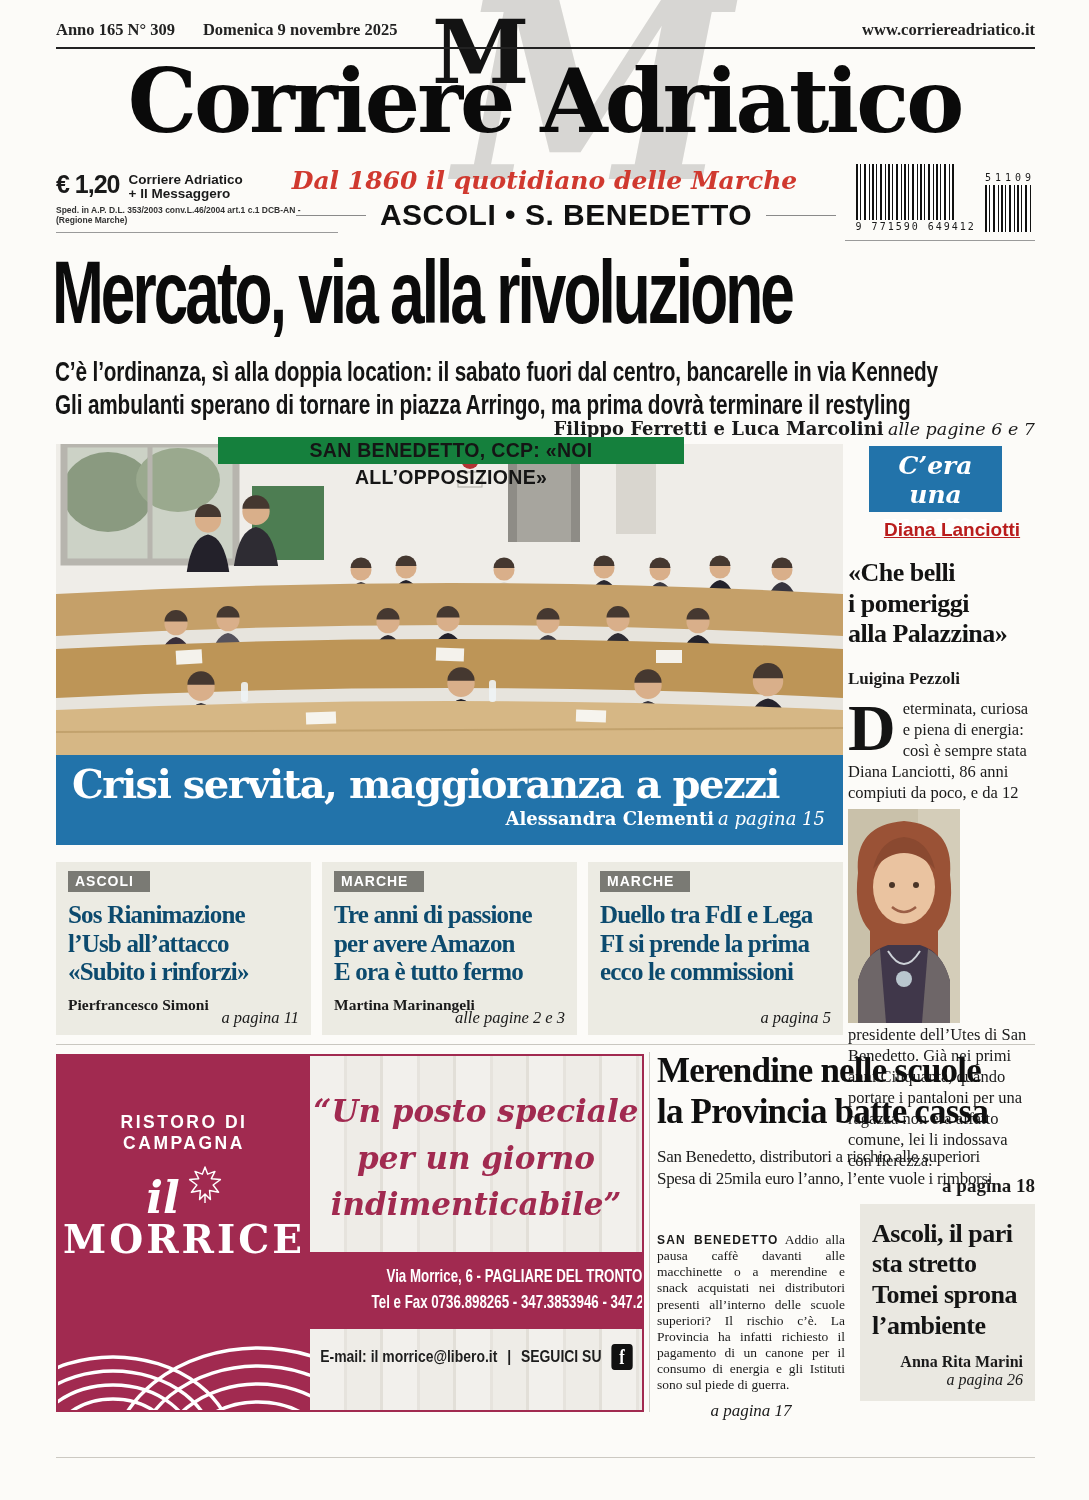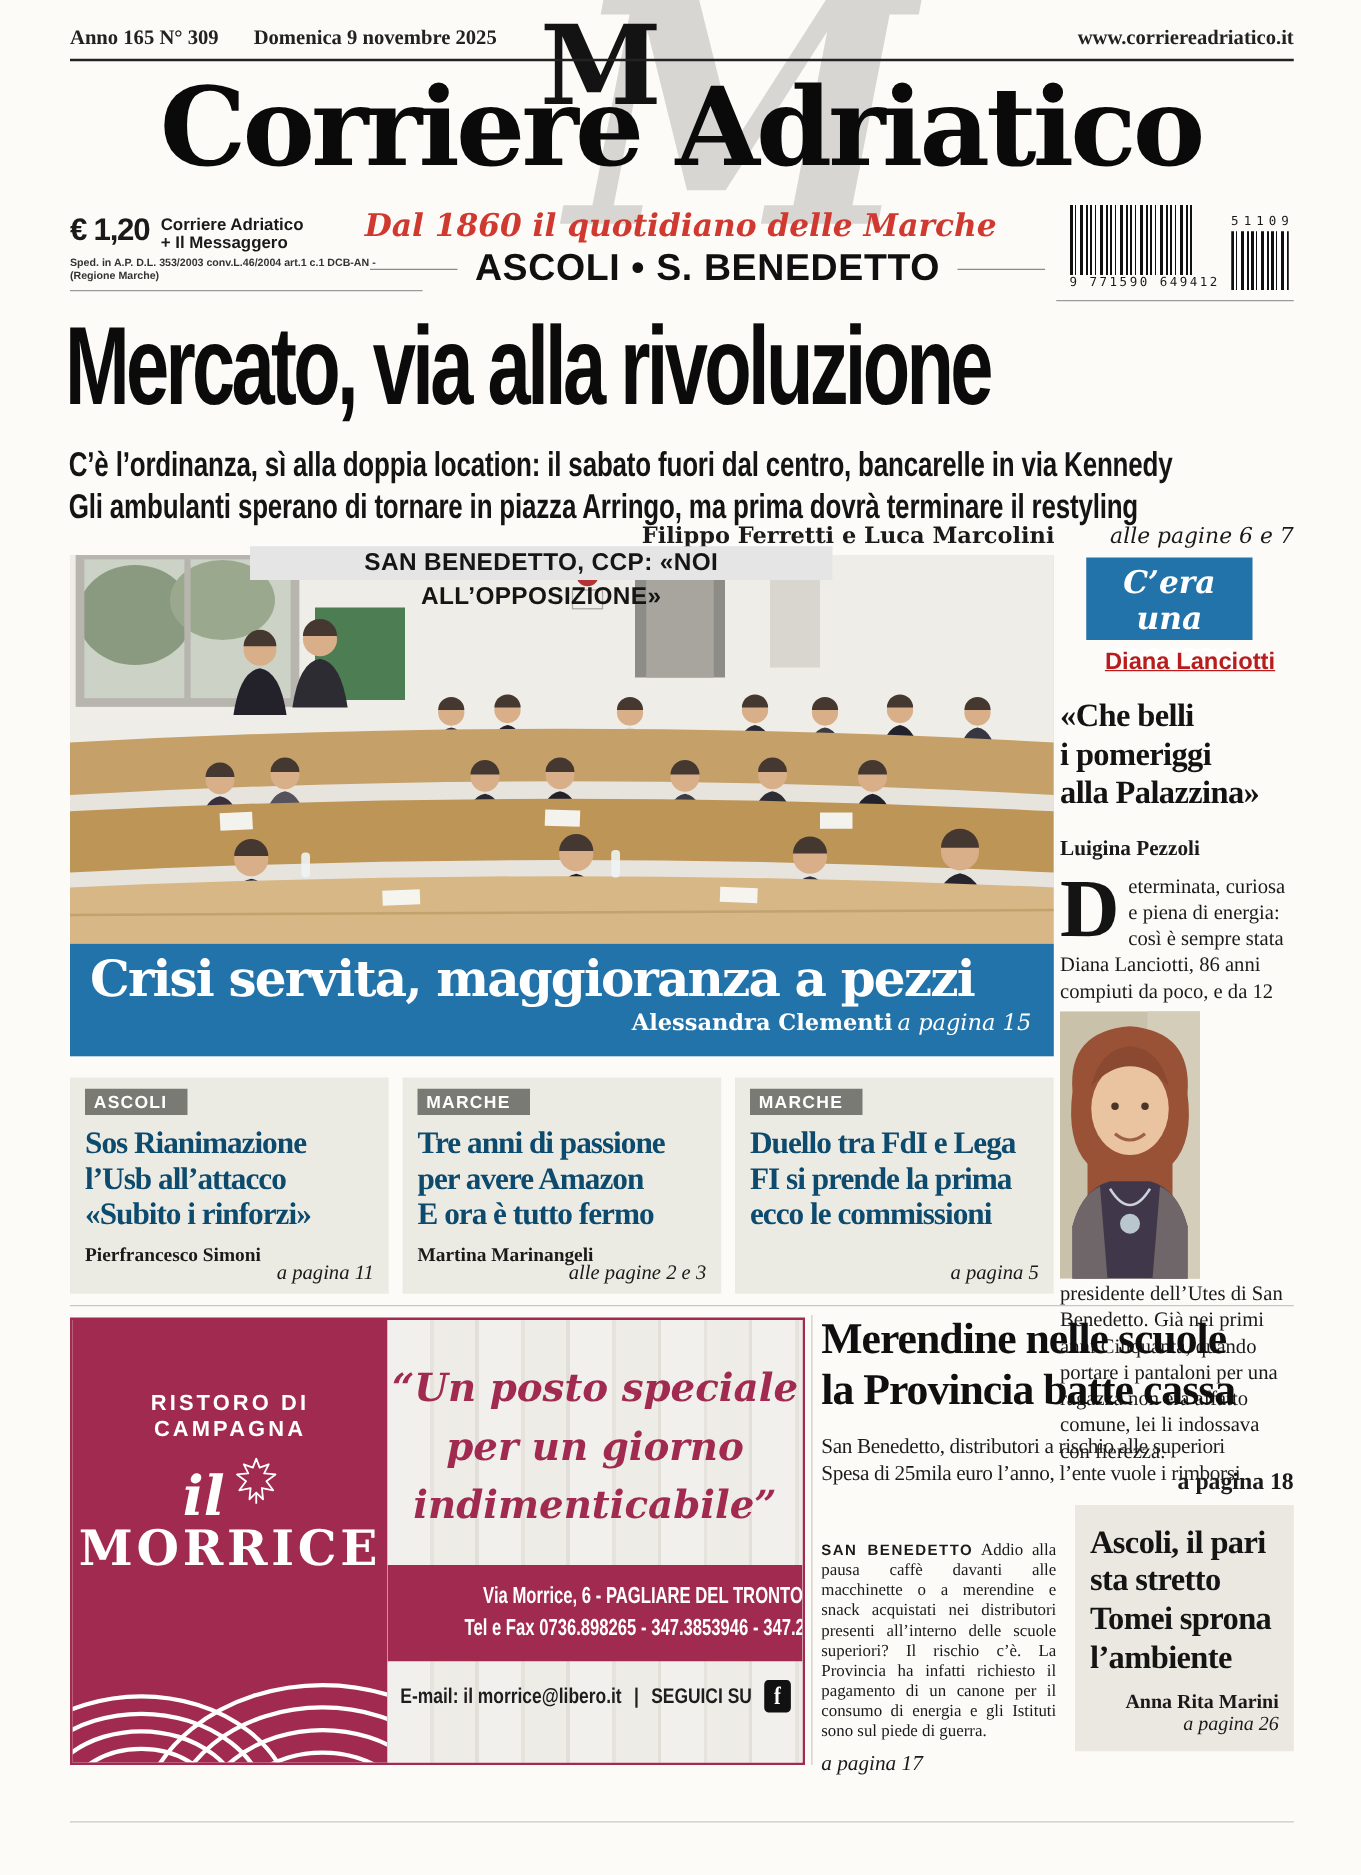--- a/index.html
+++ b/index.html
@@ -69,26 +69,26 @@
     font:800 84px/1 "Liberation Sans", sans-serif; letter-spacing:-4px; color:#0b0b0b;
     transform:scale(.74,1.06); transform-origin:0 0;
   }
   .lead-standfirst {
     position:absolute; left:55px; top:355px; width:1290px; z-index:2;
     font:700 27px/1.24 "Liberation Sans", sans-serif; letter-spacing:-.2px; color:#141414;
     transform:scale(.77,1.02); transform-origin:0 0;
   }
   .lead-byline { position:absolute; right:54px; top:418px; z-index:2; font-size:18px; }
   .lead-byline strong { font:700 18px "DejaVu Serif", serif; }
-  .lead-byline em { font:italic 400 17.5px "DejaVu Serif", serif;margin-left:40px; }
+  .lead-byline em { font:italic 400 17.5px "DejaVu Serif", serif; }
 
   
   .kicker {
-    position:absolute; left:200px; top:437px; width:466px; height:27px; z-index:4;
-    background:#e5e5e5; color:#151515; text-align:center;
+    position:absolute; left:218px; top:437px; width:466px; height:27px; z-index:4;
+    background:#15803d; color:#151515; text-align:center;
     font:800 19.5px/27px "Liberation Sans", sans-serif; letter-spacing:.3px;
   }
   .main-photo { position:absolute; left:56px; top:444px; width:787px; height:401px; z-index:3; background:#dcd9d2; }
   .photo-svg { display:block; width:787px; height:311px; }
   .photo-caption { position:absolute; left:0; bottom:0; width:100%; height:90px; background:#2273aa; color:#fff; padding:9px 18px 8px 16px; }
   .caption-headline { font:700 40px/1.02 "DejaVu Serif", serif; letter-spacing:-1.5px; }
   .caption-byline { text-align:right; margin-top:3px; }
   .caption-byline strong { font:700 18px "DejaVu Serif", serif; }
   .caption-byline em { font:italic 400 18px "DejaVu Serif", serif; }
 
@@ -148,21 +148,21 @@
   .fb-badge { width:26px; height:26px; background:#111; color:#fff; border-radius:4px;
     font:700 20px/26px "Liberation Serif", serif; text-align:center; }
 
   
   .school { position:absolute; left:657px; top:1050px; width:378px; z-index:2; }
   .school-headline { font:700 35px/1.18 "Liberation Serif", serif; letter-spacing:-.8px; color:#0f0f0f; }
   .school-standfirst { margin-top:13px; font:400 17px/1.3 "Liberation Serif", serif; letter-spacing:-.3px; color:#1c1c1c; }
   .school-cols { margin-top:14px; display:flex; gap:15px; align-items:flex-start; }
   .school-body { width:188px; font:400 13.5px/1.2 "Liberation Serif", serif; text-align:justify; padding-top:28px; }
   .lead-in { font:700 12px "Liberation Sans", sans-serif; letter-spacing:1.2px; }
-  .school-page { text-align:left; font:italic 400 17px "Liberation Serif", serif; margin-top:7px; }
+  .school-page { text-align:center; font:italic 400 17px "Liberation Serif", serif; margin-top:7px; }
   .sport { flex:1; background:#eae8e1; padding:15px 12px 12px; }
   .sport-headline { font:700 26px/1.18 "Liberation Serif", serif; letter-spacing:-.5px; color:#141414; }
   .sport-byline { margin-top:12px; text-align:right; font:700 16px "Liberation Serif", serif; }
   .sport-page { text-align:right; font:italic 400 16px "Liberation Serif", serif; }
 </style>
 </head>
 <body>
 
 <div class="page">
 

